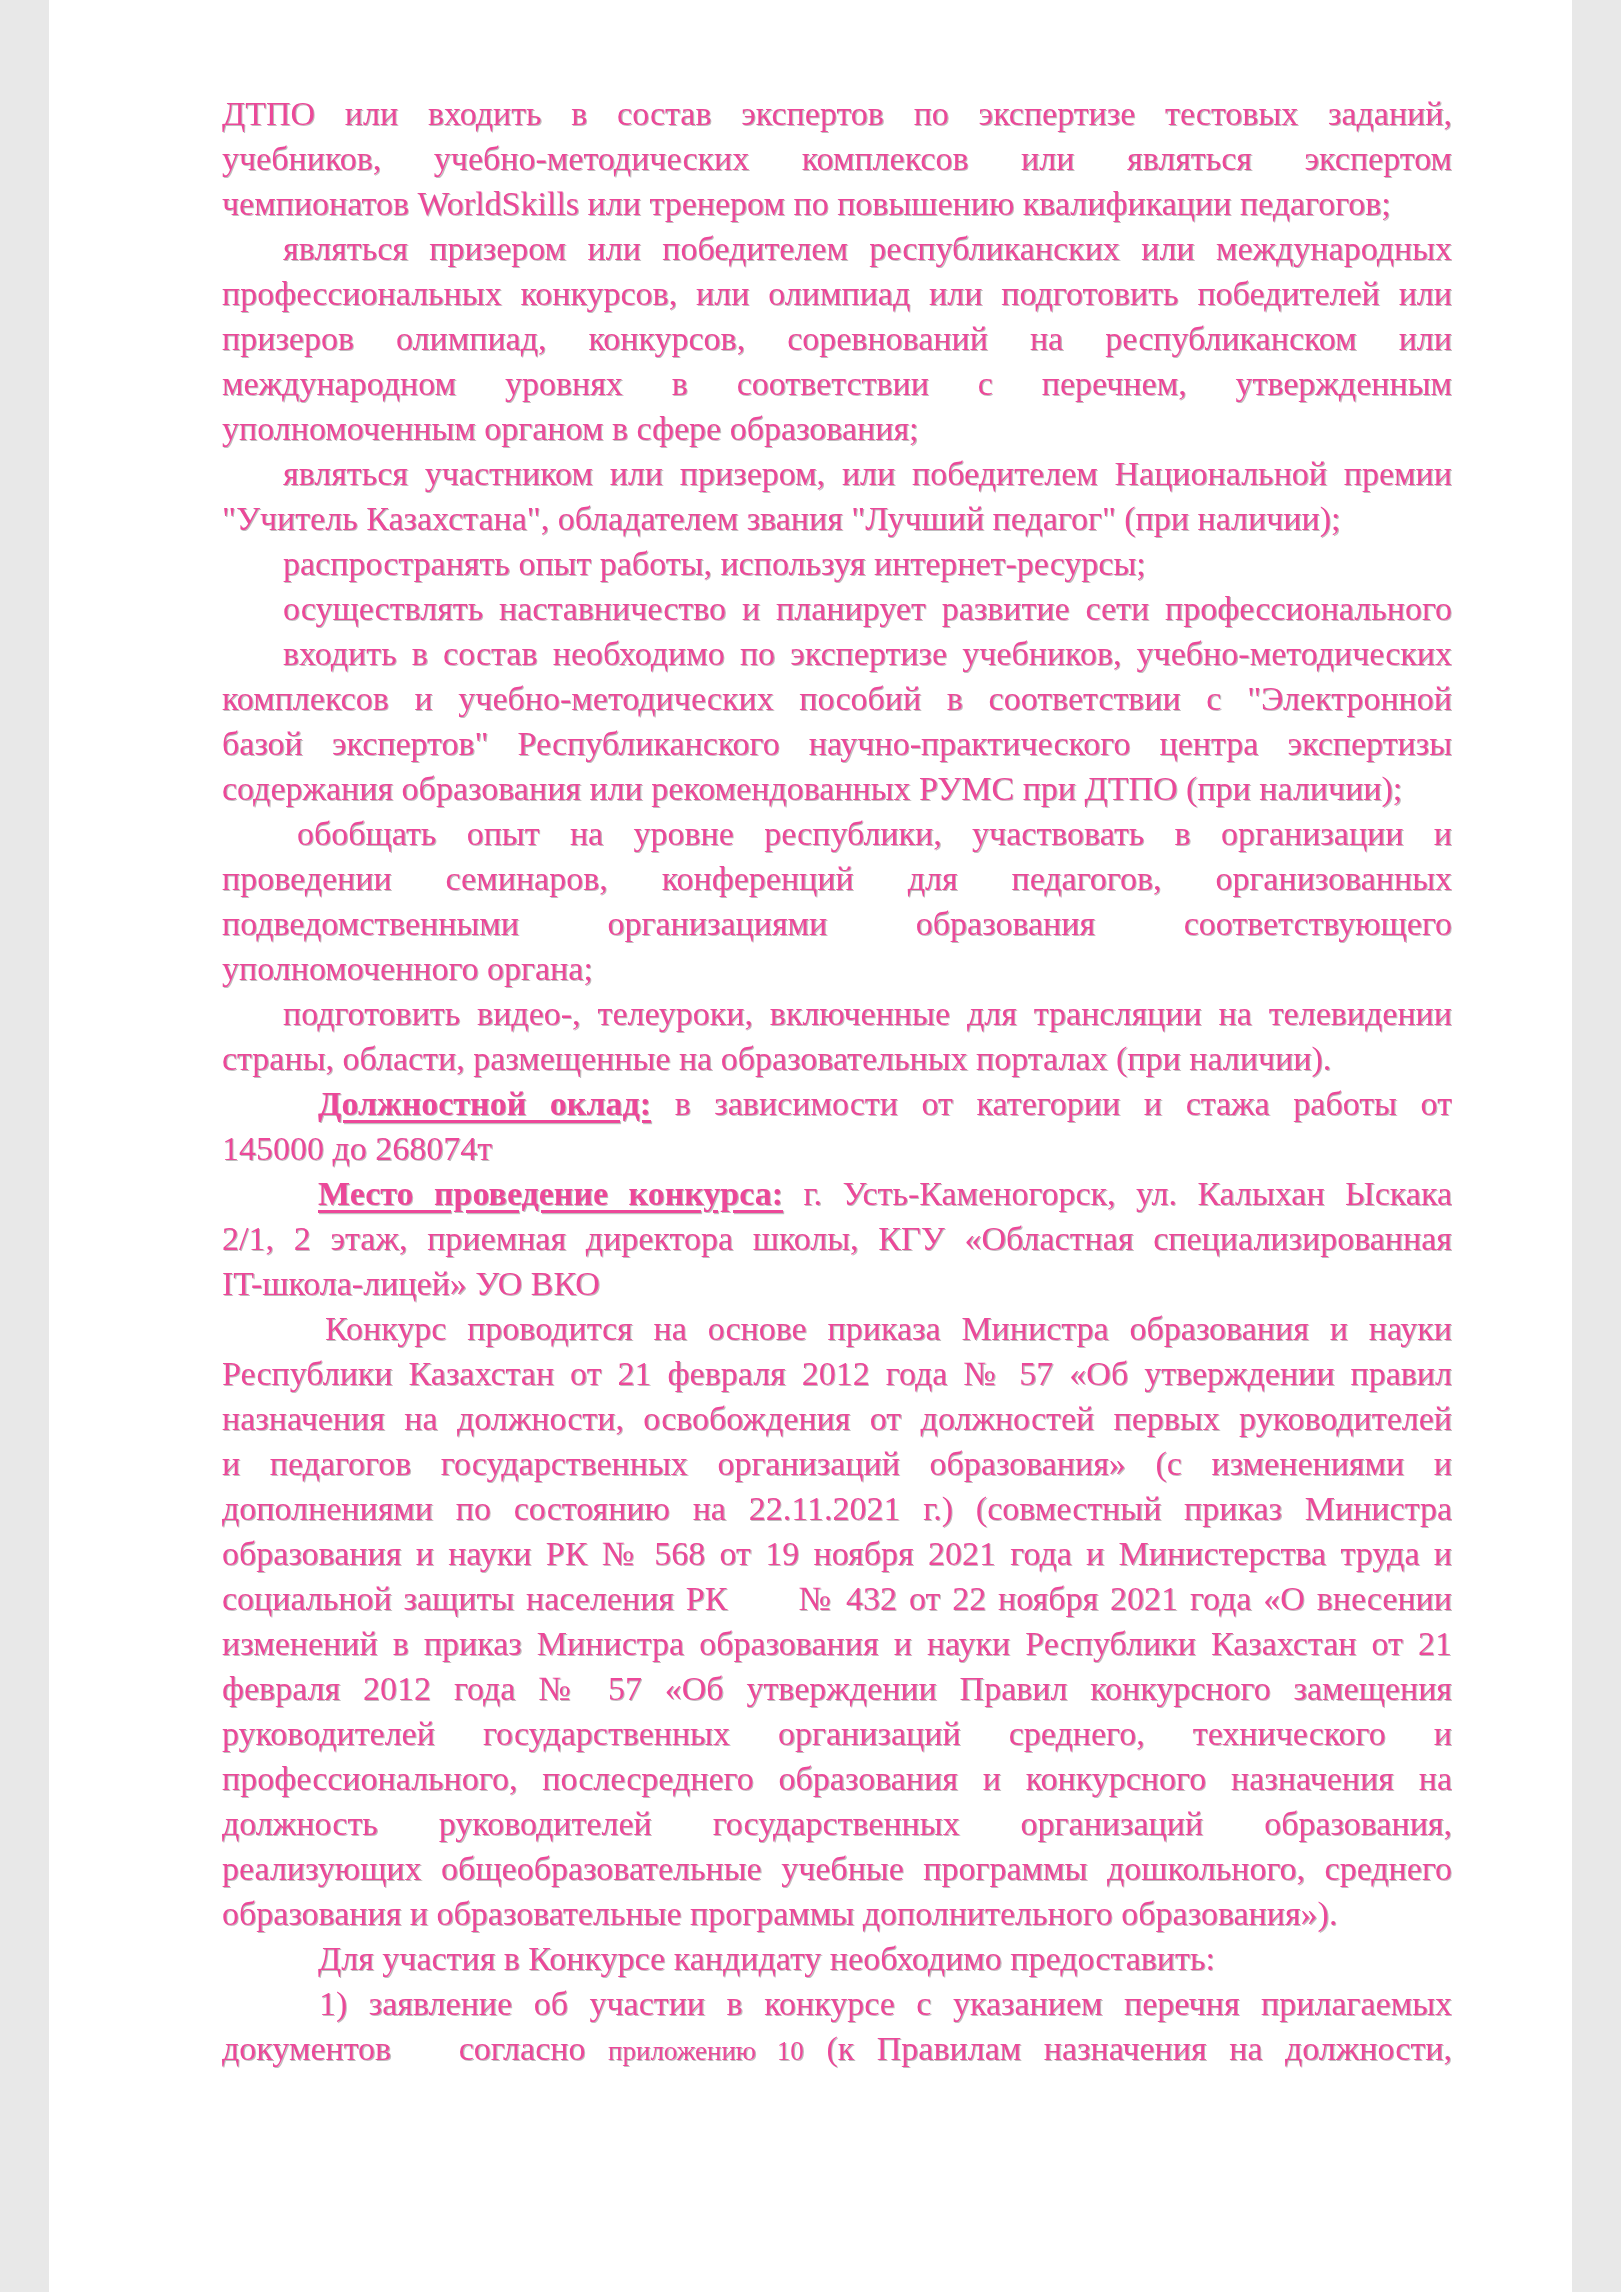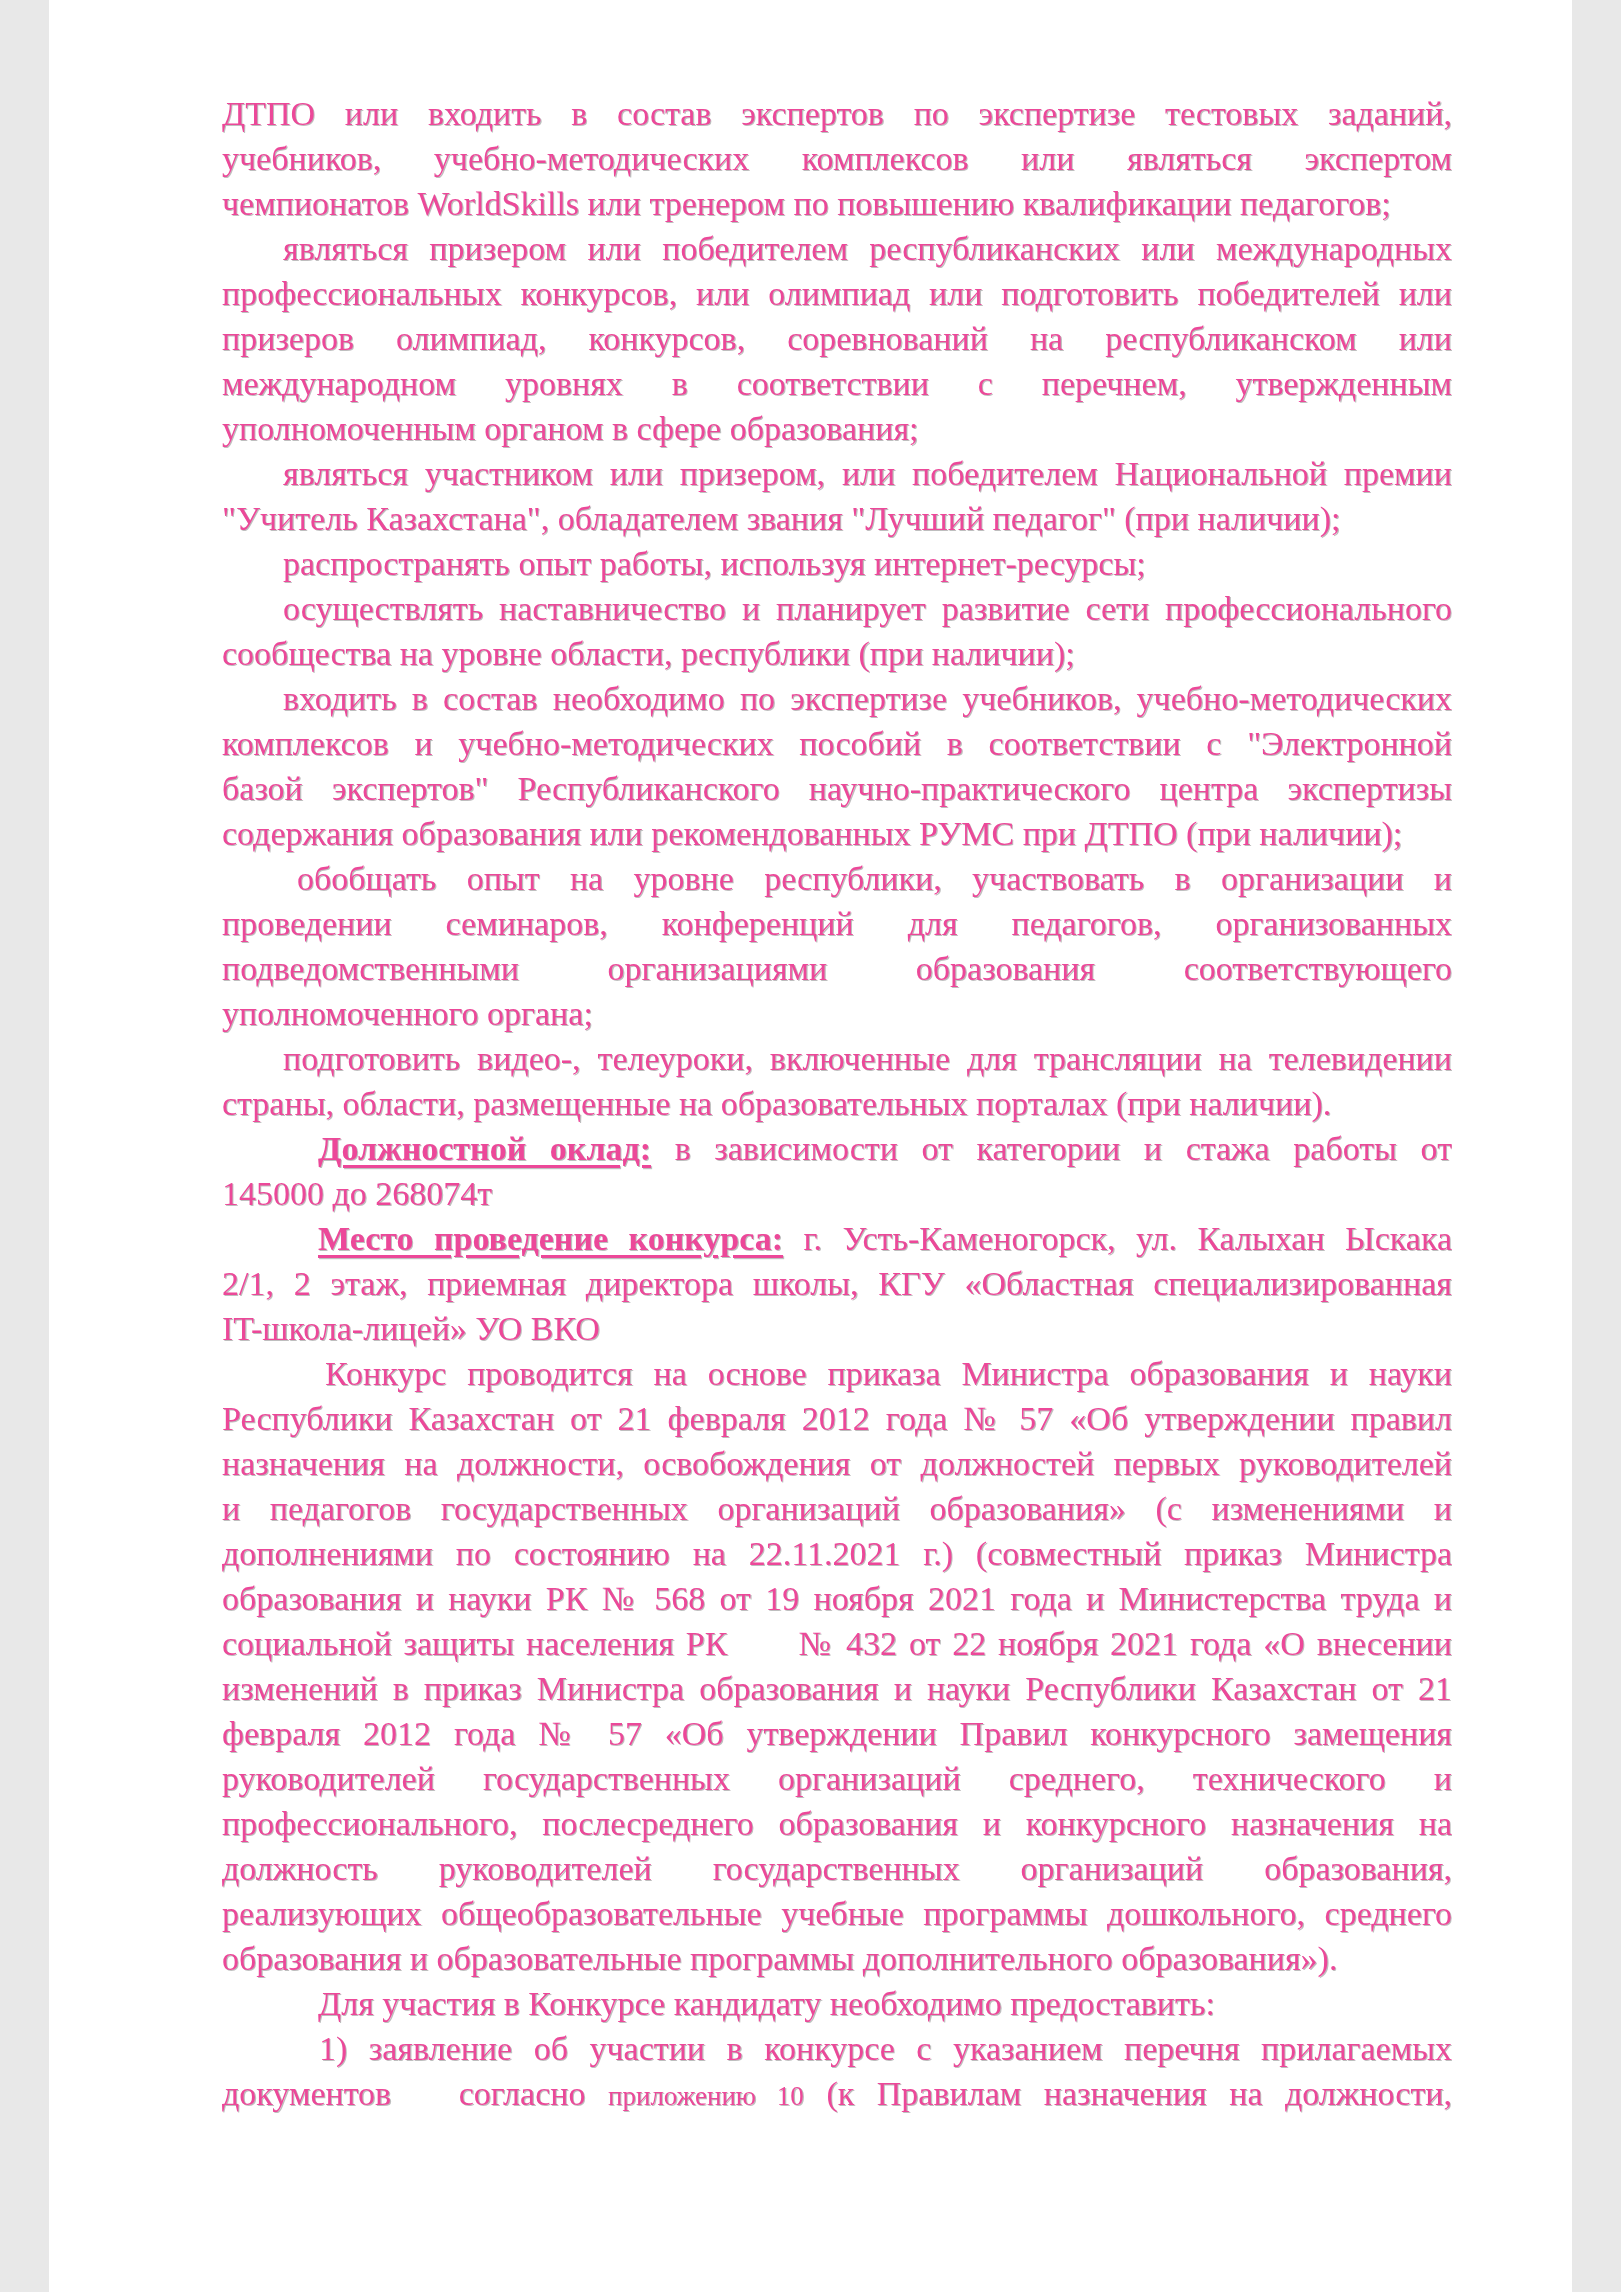--- a/index.html
+++ b/index.html
@@ -51,21 +51,20 @@
       <div class="line line-end"><span>чемпионатов WorldSkills или тренером по повышению квалификации педагогов;</span></div>
       <div class="line line-fill" style="padding-left: 61px;"><span>являться призером или победителем республиканских или международных</span></div>
       <div class="line line-fill"><span>профессиональных конкурсов, или олимпиад или подготовить победителей или</span></div>
       <div class="line line-fill"><span>призеров олимпиад, конкурсов, соревнований на республиканском или</span></div>
       <div class="line line-fill"><span>международном уровнях в соответствии с перечнем, утвержденным</span></div>
       <div class="line line-end"><span>уполномоченным органом в сфере образования;</span></div>
       <div class="line line-fill" style="padding-left: 61px;"><span>являться участником или призером, или победителем Национальной премии</span></div>
       <div class="line line-end"><span>"Учитель Казахстана", обладателем звания "Лучший педагог" (при наличии);</span></div>
       <div class="line line-end" style="padding-left: 61px;"><span>распространять опыт работы, используя интернет-ресурсы;</span></div>
       <div class="line line-fill" style="padding-left: 61px;"><span>осуществлять наставничество и планирует развитие сети профессионального</span></div>
-      <div class="line line-end"><span>сообщества на уровне области, республики (при наличии);</span></div>
       <div class="line line-fill" style="padding-left: 61px;"><span>входить в состав необходимо по экспертизе учебников, учебно-методических</span></div>
       <div class="line line-fill"><span>комплексов и учебно-методических пособий в соответствии с "Электронной</span></div>
       <div class="line line-fill"><span>базой экспертов" Республиканского научно-практического центра экспертизы</span></div>
       <div class="line line-end"><span>содержания образования или рекомендованных РУМС при ДТПО (при наличии);</span></div>
       <div class="line line-fill" style="padding-left: 75px;"><span>обобщать опыт на уровне республики, участвовать в организации и</span></div>
       <div class="line line-fill"><span>проведении семинаров, конференций для педагогов, организованных</span></div>
       <div class="line line-fill"><span>подведомственными организациями образования соответствующего</span></div>
       <div class="line line-end"><span>уполномоченного органа;</span></div>
       <div class="line line-fill" style="padding-left: 61px;"><span>подготовить видео-, телеуроки, включенные для трансляции на телевидении</span></div>
       <div class="line line-end"><span>страны, области, размещенные на образовательных порталах (при наличии).</span></div>

